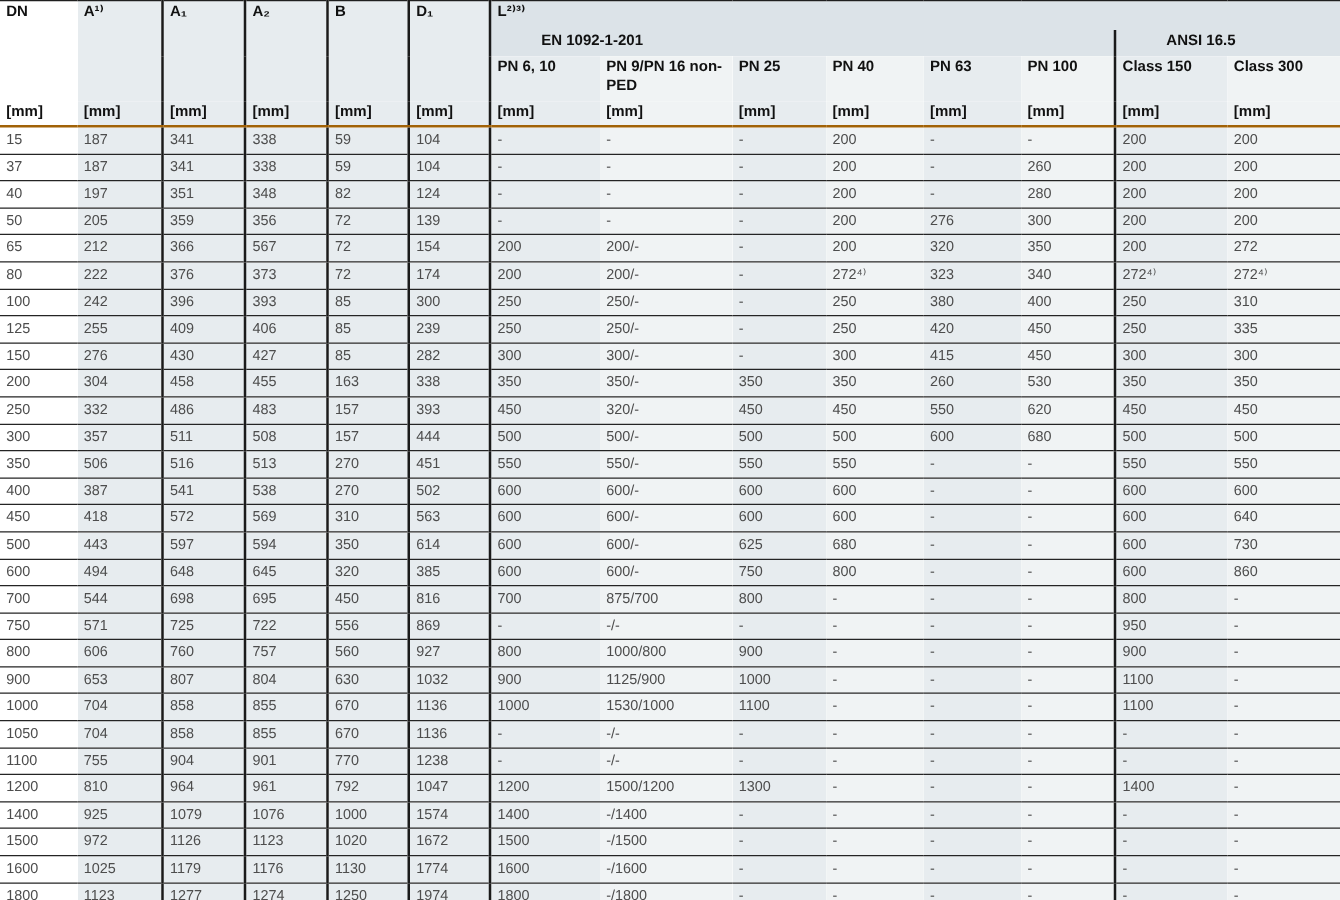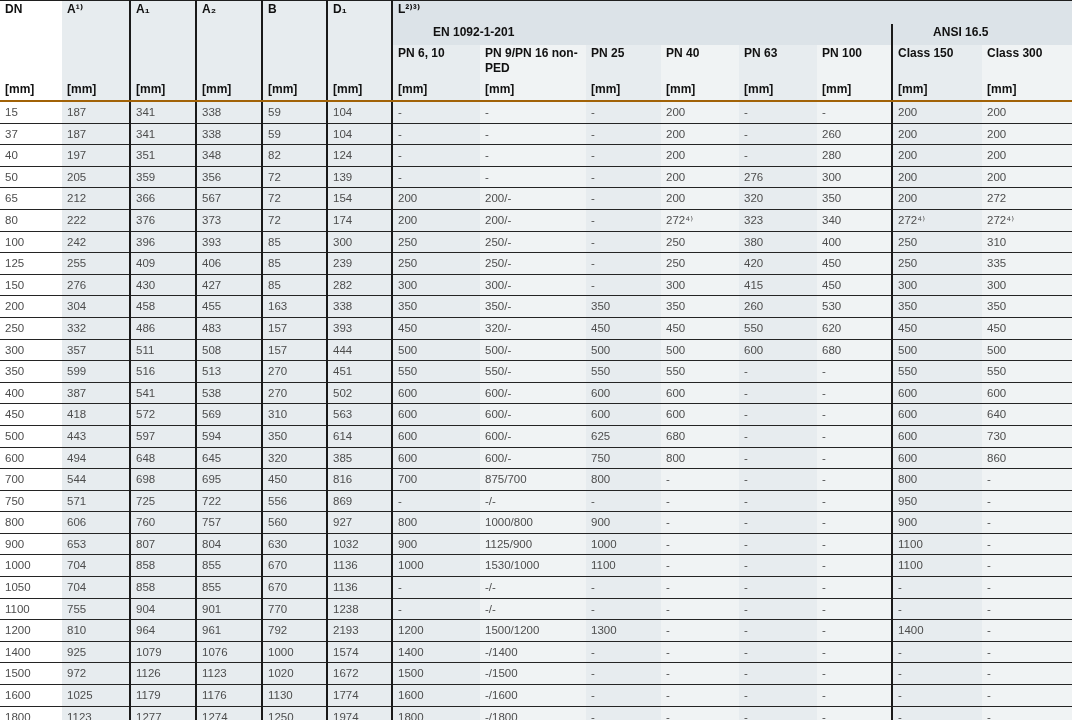--- a/index.html
+++ b/index.html
@@ -285,21 +285,21 @@
         <td class="c7">500/-</td>
         <td class="c8">500</td>
         <td class="c9">500</td>
         <td class="c10">600</td>
         <td class="c11">680</td>
         <td class="c12 vb">500</td>
         <td class="c13">500</td>
       </tr>
       <tr>
         <td class="c0">350</td>
-        <td class="c1">599</td>
+        <td class="c1">506</td>
         <td class="c2 vb">516</td>
         <td class="c3 vb">513</td>
         <td class="c4 vb">270</td>
         <td class="c5 vb">451</td>
         <td class="c6 vb">550</td>
         <td class="c7">550/-</td>
         <td class="c8">550</td>
         <td class="c9">550</td>
         <td class="c10">-</td>
         <td class="c11">-</td>
@@ -481,21 +481,21 @@
         <td class="c11">-</td>
         <td class="c12 vb">-</td>
         <td class="c13">-</td>
       </tr>
       <tr>
         <td class="c0">1200</td>
         <td class="c1">810</td>
         <td class="c2 vb">964</td>
         <td class="c3 vb">961</td>
         <td class="c4 vb">792</td>
-        <td class="c5 vb">2193</td>
+        <td class="c5 vb">1047</td>
         <td class="c6 vb">1200</td>
         <td class="c7">1500/1200</td>
         <td class="c8">1300</td>
         <td class="c9">-</td>
         <td class="c10">-</td>
         <td class="c11">-</td>
         <td class="c12 vb">1400</td>
         <td class="c13">-</td>
       </tr>
       <tr>

